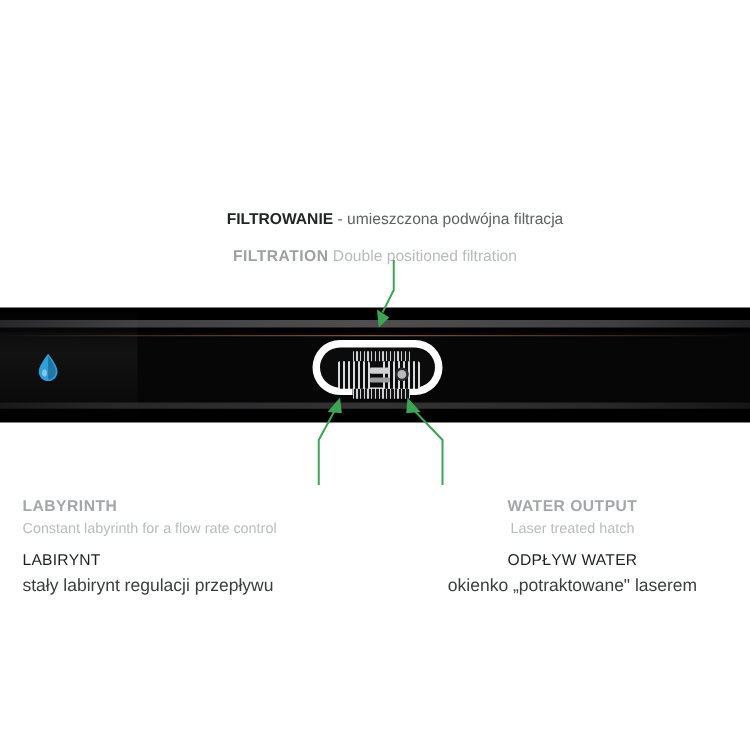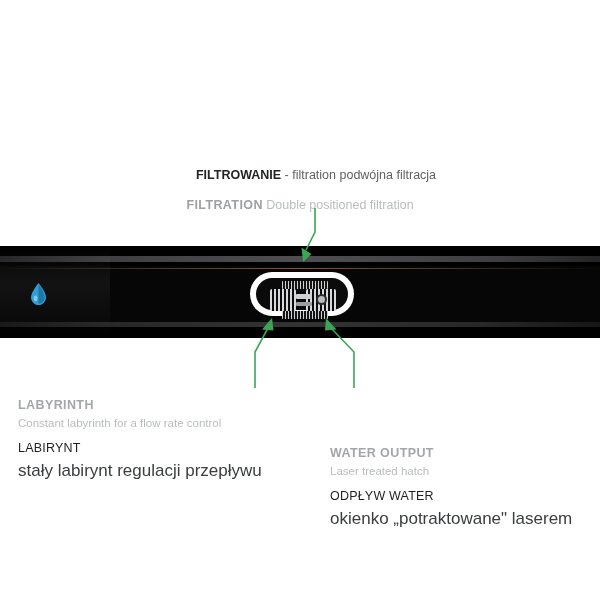--- a/index.html
+++ b/index.html
@@ -210,44 +210,43 @@
     font-size: 11.5px;
     color: #b9bcbe;
   }
   .bot-annot .blk-bold {
     font-weight: normal;
     font-size: 12.5px;
     color: #1e2022;
     letter-spacing: .2px;
   }
   .bot-annot .blk-sub {
-    font-size: 17px;
+    font-size: 14px;
     color: #3b3d3f;
   }
   .bot-left {
     left: 18px;
     top: 396px;
     width: 264px;
   }
   .bot-right {
     left: 330px;
     top: 396px;
     width: 256px;
-    text-align: left;
-    margin-top: 48px;
+    text-align: center;
   }
   .gap { height: 7px; }
 </style>
 </head>
 <body>
 
 <div id="stage">
 
   <div class="top-annot">
-    <div class="line1"><span class="bold">FILTROWANIE</span><span> - filtration podwójna filtracja</span></div>
+    <div class="line1"><span class="bold">FILTROWANIE</span><span> - umieszczona podwójna filtracja</span></div>
     <div class="line2"><span class="bold">FILTRATION</span><span>  Double positioned filtration</span></div>
   </div>
 
   <div class="band band-outer"></div>
   <div class="band band-sheen-top"></div>
   <div class="band band-center-dark"></div>
   <div class="band band-hair"></div>
   <div class="band band-sheen-bottom"></div>
   <div class="band band-gloss-left"></div>
 

